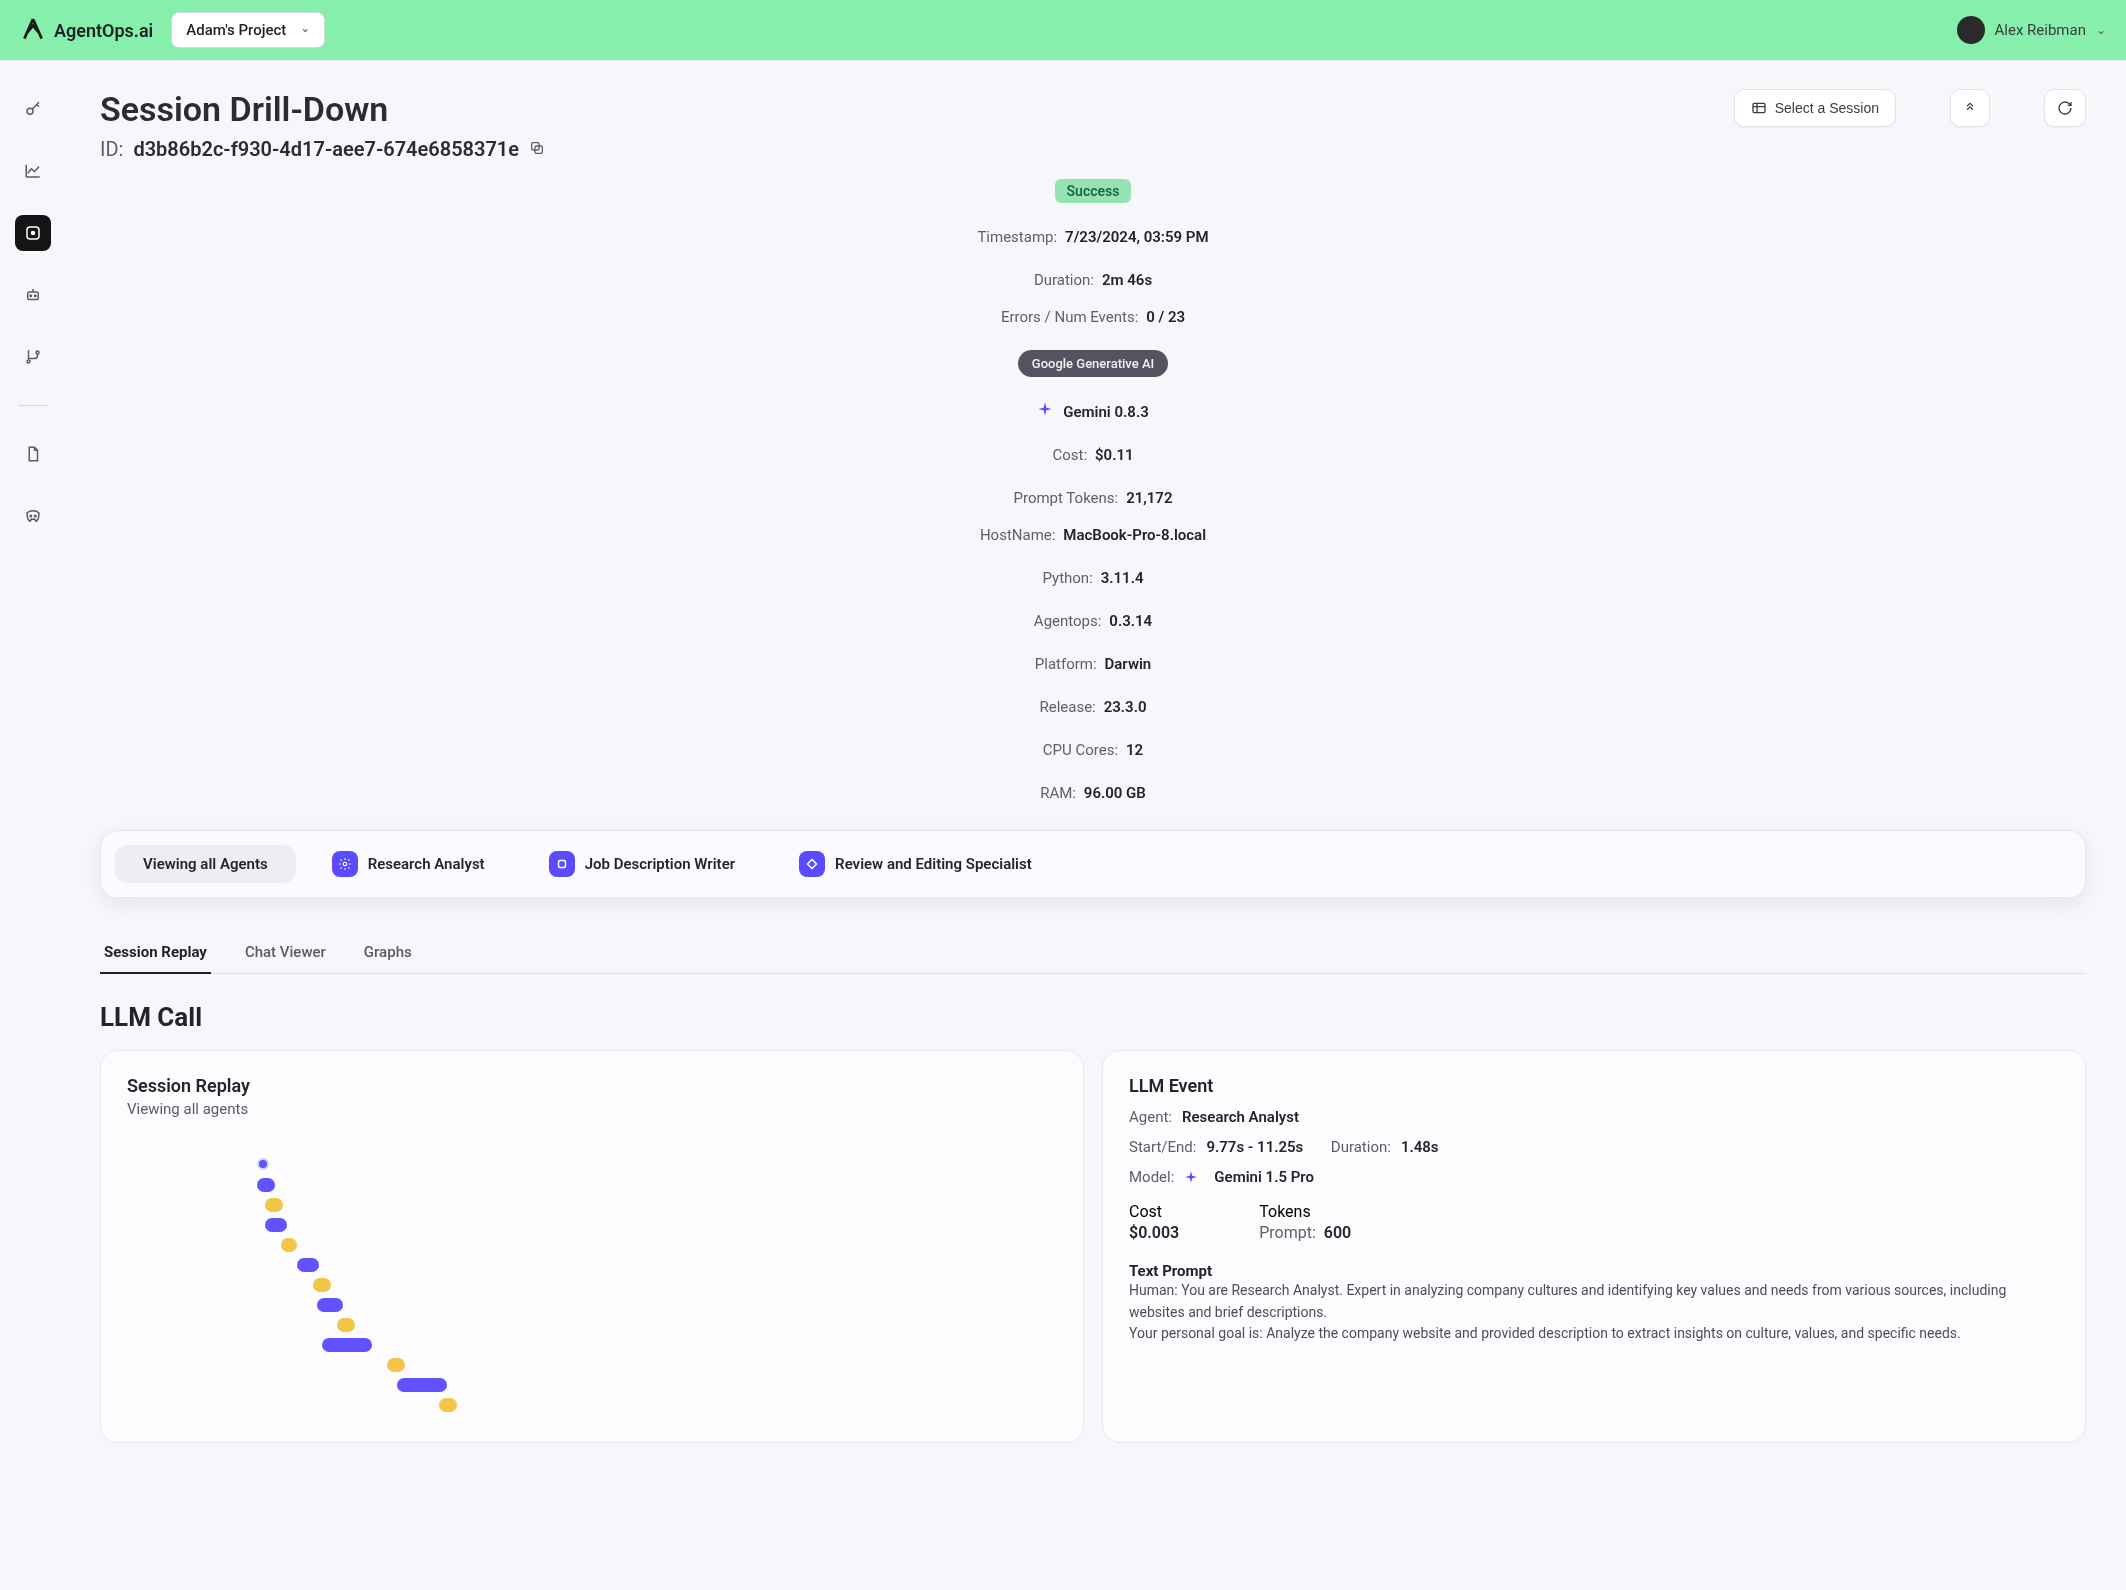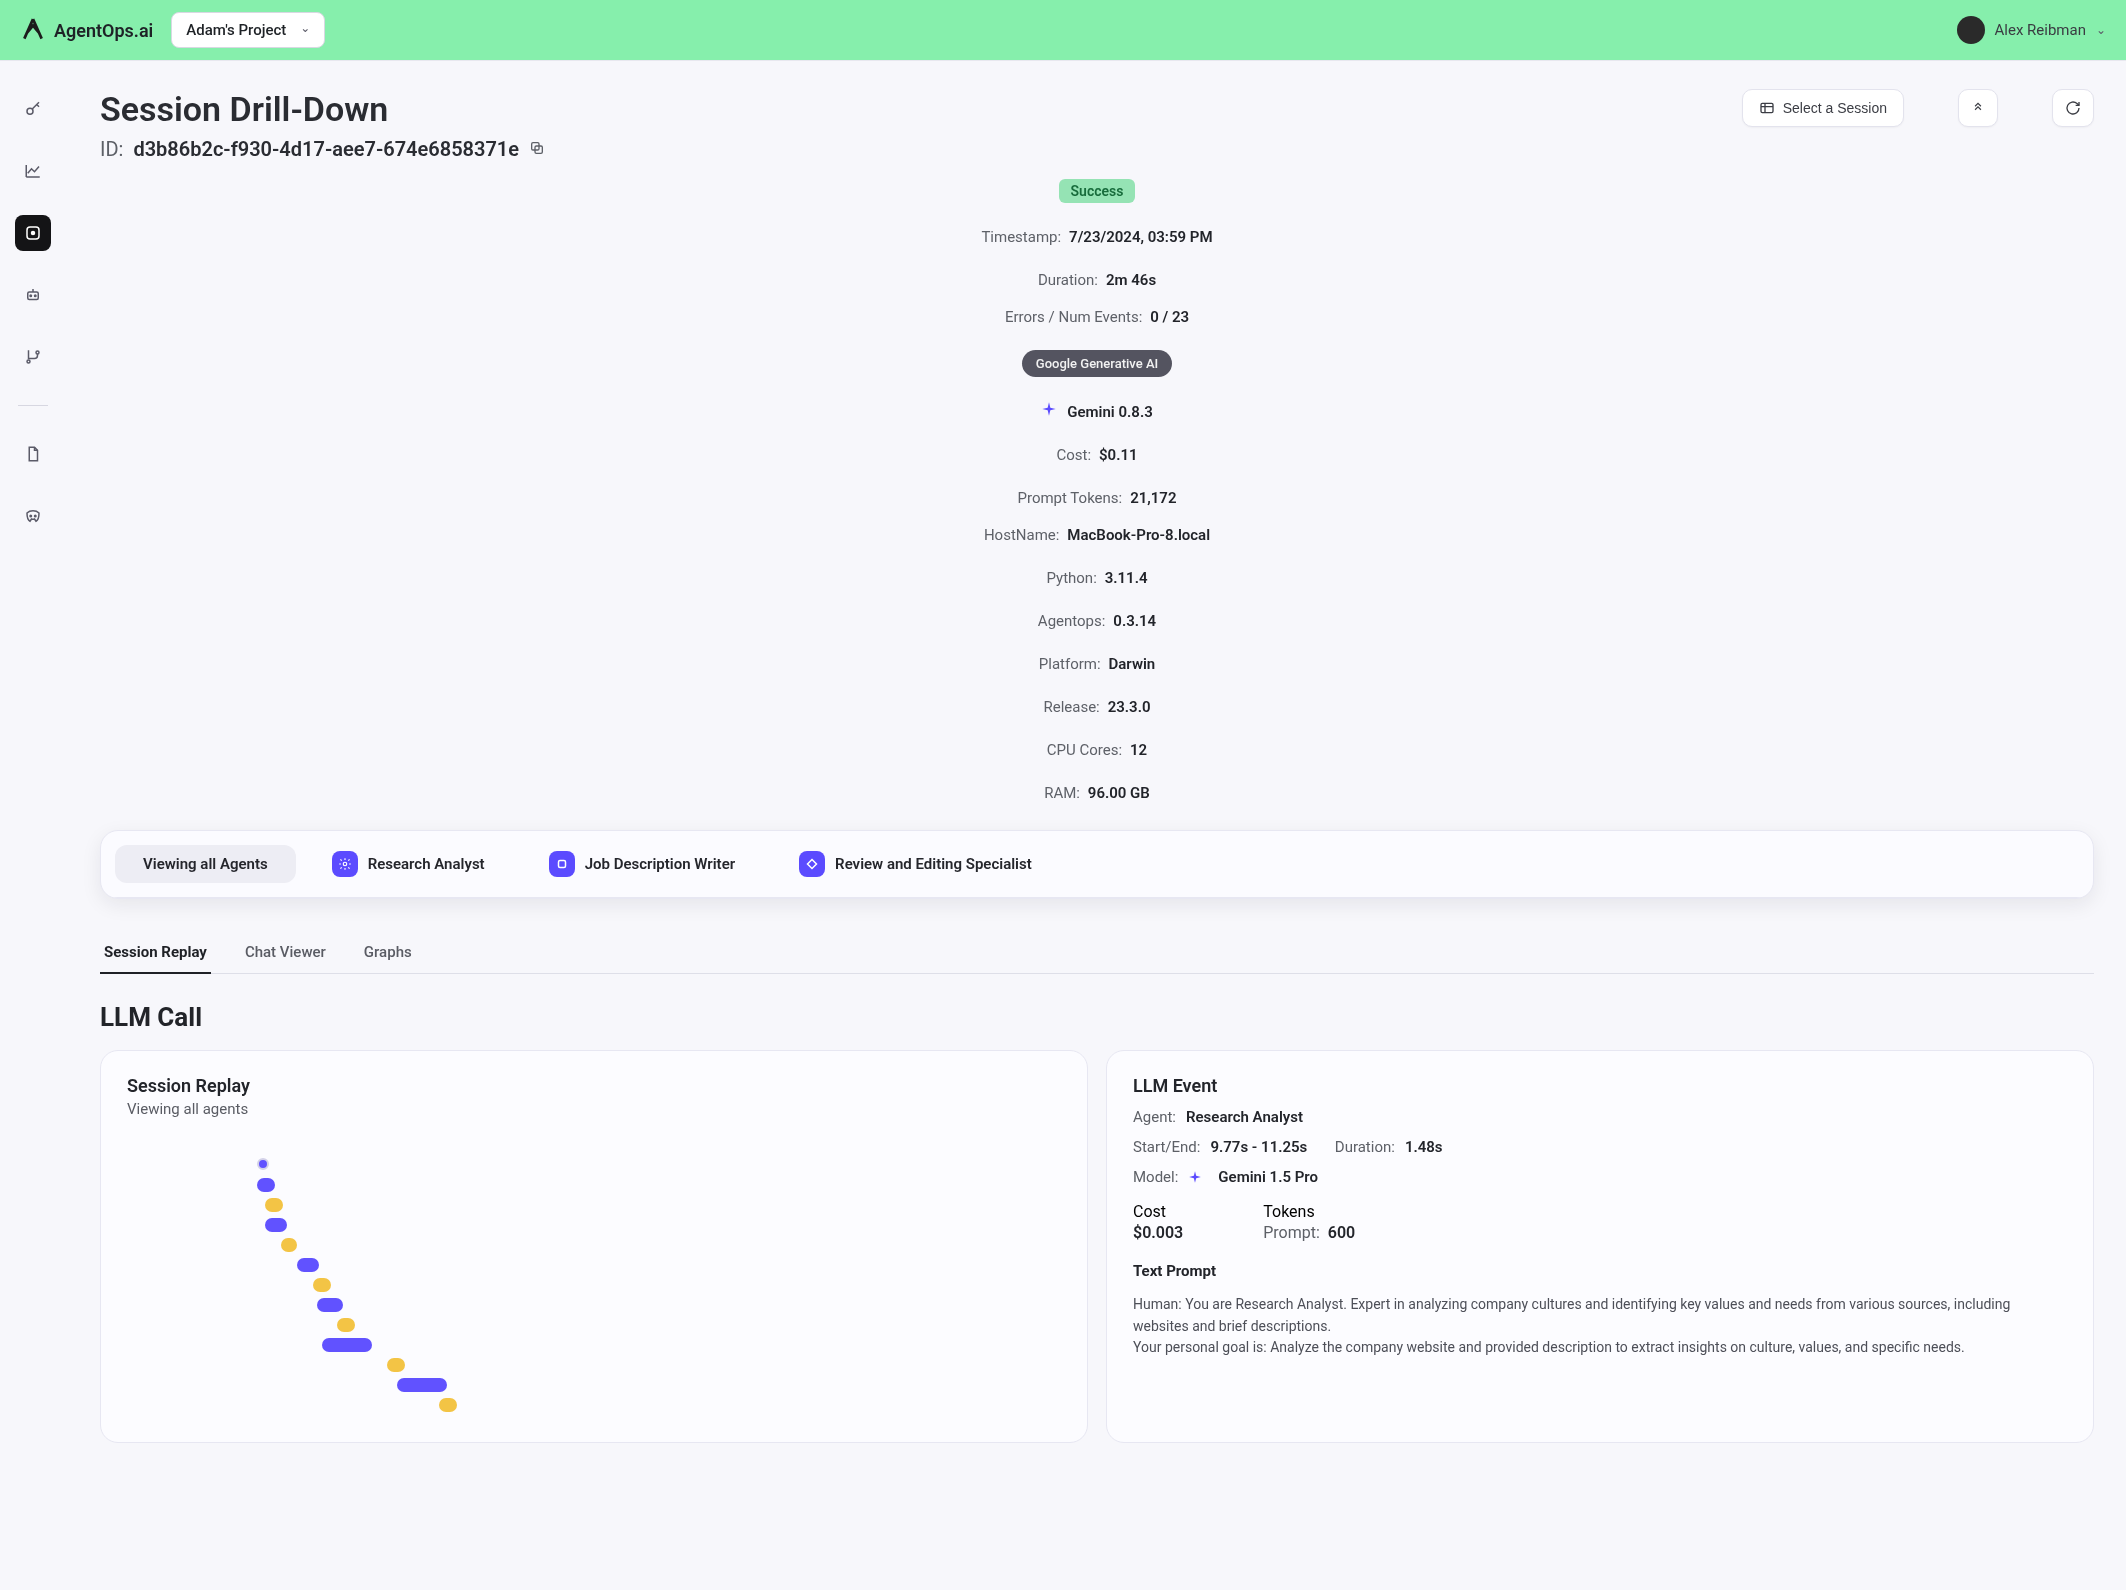--- a/index.html
+++ b/index.html
@@ -13,21 +13,21 @@
     .header-right { display:flex; align-items:center; gap:10px; }
     .avatar { width:28px; height:28px; border-radius:50%; background:#2a2a2a; object-fit:cover; display:inline-block; }
     .username { font-size:15px; color:#3a3c42; }
 
     .app { display:flex; }
     .sidebar { width:66px; padding-top:30px; display:flex; flex-direction:column; align-items:center; gap:26px; border-right:1px solid transparent; }
     .sb-icon { width:36px; height:36px; display:flex; align-items:center; justify-content:center; border-radius:8px; color:#5b5b68; cursor:pointer; }
     .sb-icon.active { background:#141416; color:#fff; }
     .sb-divider { width:30px; height:1px; background:#d7d7e1; margin:4px 0; }
 
-    .content { flex:1; padding:28px 32px 60px 34px; }
+    .content { flex:1; padding:28px 40px 60px 34px; }
     .top-row { display:flex; justify-content:space-between; align-items:flex-start; }
     h1 { font-size:34px; font-weight:600; color:#2a2c32; }
     .idrow { display:flex; align-items:center; gap:10px; margin-top:8px; font-size:20px; color:#5d6067; }
     .idrow .idv { font-weight:600; color:#2a2c32; }
     .copybtn { color:#5d6067; cursor:pointer; }
     .actions { display:flex; gap:10px; }
     .btn-outline { background:#fff; border:1px solid #e3e3ed; border-radius:10px; padding:10px 16px; font-size:14px; color:#3b3d44; display:flex; align-items:center; gap:8px; cursor:pointer; box-shadow:0 1px 2px rgba(0,0,0,.04);margin-left:44px; }
     .btn-outline.icononly { padding:10px 12px; }
 
     .metarow { display:flex; align-items:center; gap:24px; margin-top:18px; flex-wrap:wrap;flex-direction:column; }
@@ -64,21 +64,21 @@
     .kv { margin-top:12px; display:flex; gap:10px; font-size:15px; }
     .kv .k { color:#5d6067; }
     .kv .v { color:#23252b; font-weight:600; }
     .pairs { display:flex; gap:80px; margin-top:16px; }
     .pair .pk { color:#000000; font-size:16px; }
     .pair .pv { color:#23252b; font-size:16px; font-weight:600; margin-top:2px; }
     .etabs { display:flex; gap:40px; border-bottom:1px solid #e0e0eb; margin-top:22px; }
     .etab { padding:0 2px 10px; font-size:15px; color:#61636b; cursor:pointer; }
     .etab.active { color:#22242a; font-weight:700; border-bottom:2px solid #22242a; margin-bottom:-1px; }
     .prompt-h { font-weight:700; color:#22242a; font-size:15px; margin-top:20px; }
-    .prompt-body { font-size:14px; color:#4d4f58; line-height:1.55; margin-top:14px; }
+    .prompt-body { font-size:14px; color:#4d4f58; line-height:1.55; }
   </style>
 </head>
 <body>
 
 <div class="header">
   <div class="header-left">
     <div class="logo">
       <svg width="26" height="26" viewBox="0 0 24 24">
           <path d="M12 2 L4 20 M12 2 L20 20 M6 15 L12 8 L18 15"></path>
         </svg>

